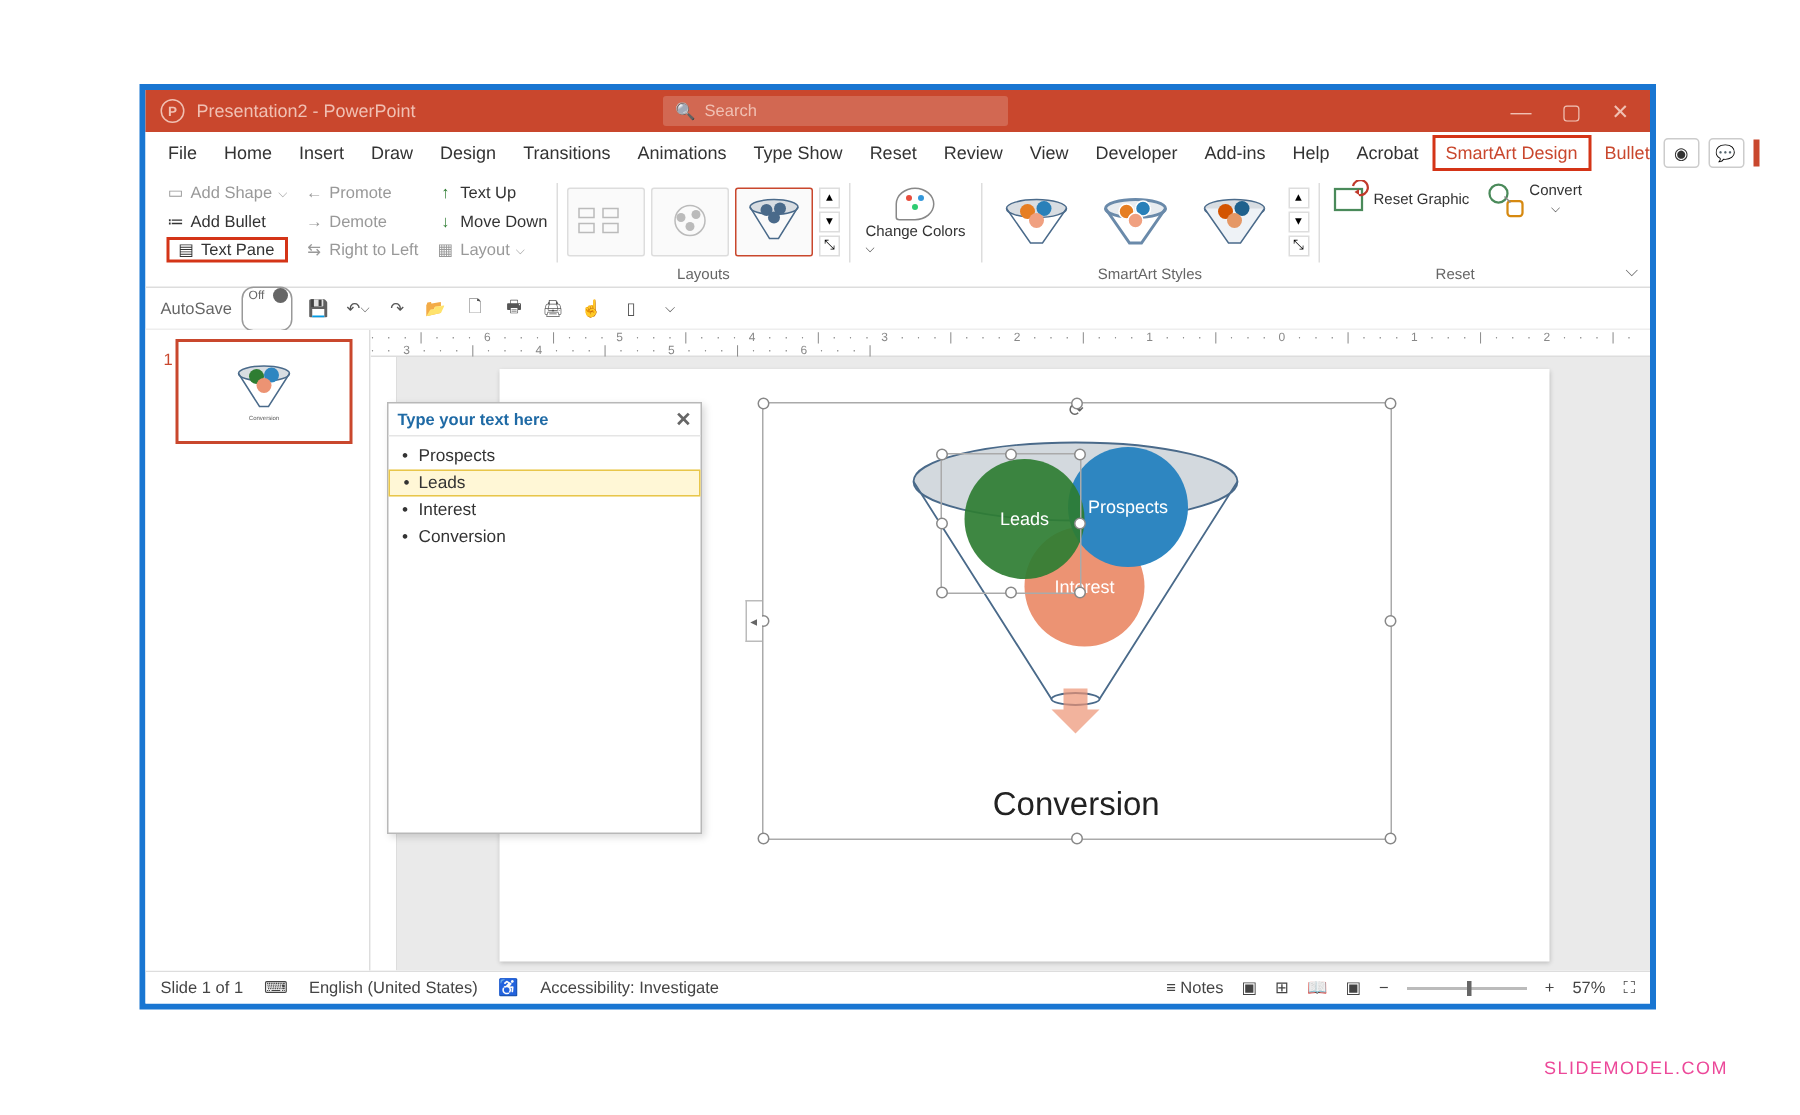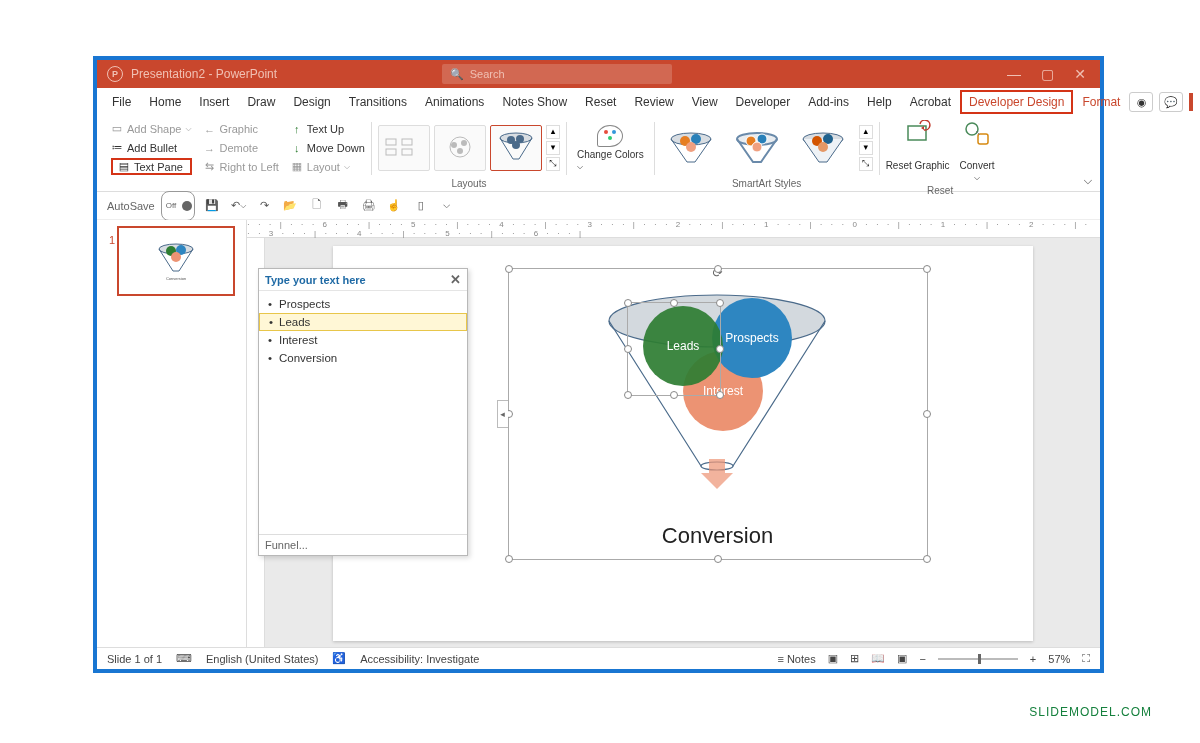--- a/index.html
+++ b/index.html
@@ -28,25 +28,25 @@
   .cg-icon { width: 12px; height: 12px; display: inline-flex; align-items: center; justify-content: center; font-size: 11px; }
   .layouts-gallery { display: flex; gap: 4px; align-items: center; }
   .layout-item { width: 52px; height: 46px; border: 1px solid #ddd; border-radius: 2px; background: #fafafa; display: flex; align-items: center; justify-content: center; }
   .layout-item.selected { border: 1.5px solid #c9472d; }
   .colors-btn { display: flex; flex-direction: column; align-items: center; justify-content: center; gap: 2px; font-size: 10px; color: #333; padding: 0 4px; }
   .palette-icon { width: 26px; height: 22px; border: 1.5px solid #888; border-radius: 50% 50% 50% 10%; position: relative; }
   .palette-icon::before { content: ""; position: absolute; top: 4px; left: 6px; width: 4px; height: 4px; background: #e74c3c; border-radius: 50%; box-shadow: 8px 0 0 #3498db, 4px 6px 0 #2ecc71; }
   .styles-gallery { display: flex; gap: 6px; align-items: center; }
   .style-item { width: 60px; height: 46px; border: 1px solid transparent; display: flex; align-items: center; justify-content: center; }
   .reset-group { display: flex; gap: 10px; align-items: flex-start; }
-  .reset-btn { display: flex; flex-direction: column; align-items: center; font-size: 10px; color: #333; gap: 14px; }
+  .reset-btn { display: flex; flex-direction: row; align-items: center; font-size: 10px; color: #333; gap: 2px; }
   .chevron-collapse { position: absolute; right: 8px; bottom: 4px; font-size: 11px; color: #666; }
   .qat { background: #fff; height: 28px; display: flex; align-items: center; padding: 0 10px; gap: 10px; font-size: 11px; color: #666; border-bottom: 1px solid #eee; }
   .autosave-toggle { display: flex; align-items: center; gap: 6px; }
-  .toggle-pill { width: 34px; height: 30px; border: 1px solid #999; border-radius: 8px; display: flex; align-items: center; padding: 0 2px; font-size: 8px; color: #666; position: relative; }
+  .toggle-pill { width: 34px; height: 30px; border: 1px solid #999; border-radius: 8px; display: flex; align-items: flex-start; padding: 0 2px; font-size: 8px; color: #666; position: relative; }
   .toggle-knob { width: 10px; height: 10px; background: #666; border-radius: 50%; margin-left: auto; }
   .toggle-pill span { position: absolute; left: 4px; }
   .qat-icon { width: 16px; height: 16px; display: inline-flex; align-items: center; justify-content: center; color: #7a3a9e; }
   .main-area { display: flex; height: 427px; background: #f0f0f0; position: relative; }
   .thumb-panel { width: 150px; background: #fff; border-right: 1px solid #ddd; padding: 6px; }
   .thumb-number { color: #c9472d; font-size: 11px; position: absolute; left: 6px; top: 8px; }
   .thumb-wrapper { position: relative; padding-left: 14px; }
   .thumb { width: 118px; height: 70px; border: 2px solid #c9472d; background: #fff; display: flex; align-items: center; justify-content: center; }
   .slide-area { flex: 1; position: relative; overflow: hidden; }
   .ruler-h { height: 18px; background: #fff; border-bottom: 1px solid #ddd; font-size: 8px; color: #888; display: flex; align-items: center; justify-content: center; letter-spacing: 3px; }
@@ -64,21 +64,21 @@
   .text-pane-list { flex: 1; padding: 4px 0; font-size: 11.5px; color: #333; }
   .tp-item { padding: 3px 10px 3px 20px; position: relative; }
   .tp-item::before { content: "•"; position: absolute; left: 9px; color: #333; }
   .tp-item.selected { background: #fff7d6; border: 1px solid #e8c64a; padding: 2px 9px 2px 19px; }
   .text-pane-footer { border-top: 1px solid #ddd; padding: 4px 6px; font-size: 11px; color: #666; }
   .expand-tab { position: absolute; left: -12px; top: 50%; transform: translateY(-50%); width: 11px; height: 28px; background: #fff; border: 1px solid #bbb; border-right: 0; display: flex; align-items: center; justify-content: center; font-size: 9px; color: #666; }
   .status-bar { height: 22px; background: #fff; border-top: 1px solid #ddd; display: flex; align-items: center; padding: 0 10px; font-size: 11px; color: #444; gap: 14px; }
   .status-right { margin-left: auto; display: flex; align-items: center; gap: 12px; }
   .zoom-slider { width: 80px; height: 2px; background: #bbb; position: relative; }
   .zoom-slider::after { content: ""; position: absolute; left: 40px; top: -4px; width: 3px; height: 10px; background: #666; }
-  .watermark { position: absolute; right: 48px; bottom: 24px; font-size: 12px; letter-spacing: 1px; color: #15803d; }
+  .watermark { position: absolute; right: 48px; bottom: 24px; font-size: 12px; letter-spacing: 1px; color: #ec4899; }
   .leads-selection { position: absolute; border: 1px solid #aaa; }
 </style>
 </head>
 <body>
 
 <div class="outer-border">
 
   <div class="titlebar">
     <div class="titlebar-left">
       <div class="ppt-icon">P</div>
@@ -97,30 +97,30 @@
   </div>
 
   <div class="ribbon-tabs">
     <div class="ribbon-tab">File</div>
     <div class="ribbon-tab">Home</div>
     <div class="ribbon-tab">Insert</div>
     <div class="ribbon-tab">Draw</div>
     <div class="ribbon-tab">Design</div>
     <div class="ribbon-tab">Transitions</div>
     <div class="ribbon-tab">Animations</div>
-    <div class="ribbon-tab">Notes Show</div>
+    <div class="ribbon-tab">Type Show</div>
     <div class="ribbon-tab">Reset</div>
     <div class="ribbon-tab">Review</div>
     <div class="ribbon-tab">View</div>
     <div class="ribbon-tab">Developer</div>
     <div class="ribbon-tab">Add-ins</div>
     <div class="ribbon-tab">Help</div>
     <div class="ribbon-tab">Acrobat</div>
-    <div class="ribbon-tab highlighted">Developer Design</div>
-    <div class="ribbon-tab format">Format</div>
+    <div class="ribbon-tab highlighted">SmartArt Design</div>
+    <div class="ribbon-tab format">Bullet</div>
     <div class="ribbon-tabs-right">
       <div class="camera-btn">◉</div>
       <div class="comment-btn">💬</div>
       <div style="width:4px;height:18px;background:#c9472d"></div>
     </div>
   </div>
 
   <div class="ribbon-content">
 
     <div class="ribbon-group">
@@ -136,21 +136,21 @@
               <span>Add Bullet</span>
             </div>
           <div class="cg-row active text-pane-btn">
               <span class="cg-icon">▤</span>
               <span>Text Pane</span>
             </div>
         </div>
         <div class="create-graphic-left">
           <div class="cg-row">
               <span class="cg-icon">←</span>
-              <span>Graphic</span>
+              <span>Promote</span>
             </div>
           <div class="cg-row">
               <span class="cg-icon">→</span>
               <span>Demote</span>
             </div>
           <div class="cg-row">
               <span class="cg-icon">⇆</span>
               <span>Right to Left</span>
             </div>
         </div>
@@ -382,21 +382,20 @@
       <div class="text-pane-header">
         <span>Type your text here</span>
         <span class="text-pane-close">✕</span>
       </div>
       <div class="text-pane-list">
         <div class="tp-item">Prospects</div>
         <div class="tp-item selected">Leads</div>
         <div class="tp-item">Interest</div>
         <div class="tp-item">Conversion</div>
       </div>
-      <div class="text-pane-footer">Funnel...</div>
     </div>
   </div>
 
   <div class="status-bar">
     <span>Slide 1 of 1</span>
     <span>⌨</span>
     <span>English (United States)</span>
     <span>♿</span>
     <span>Accessibility: Investigate</span>
     <div class="status-right">

